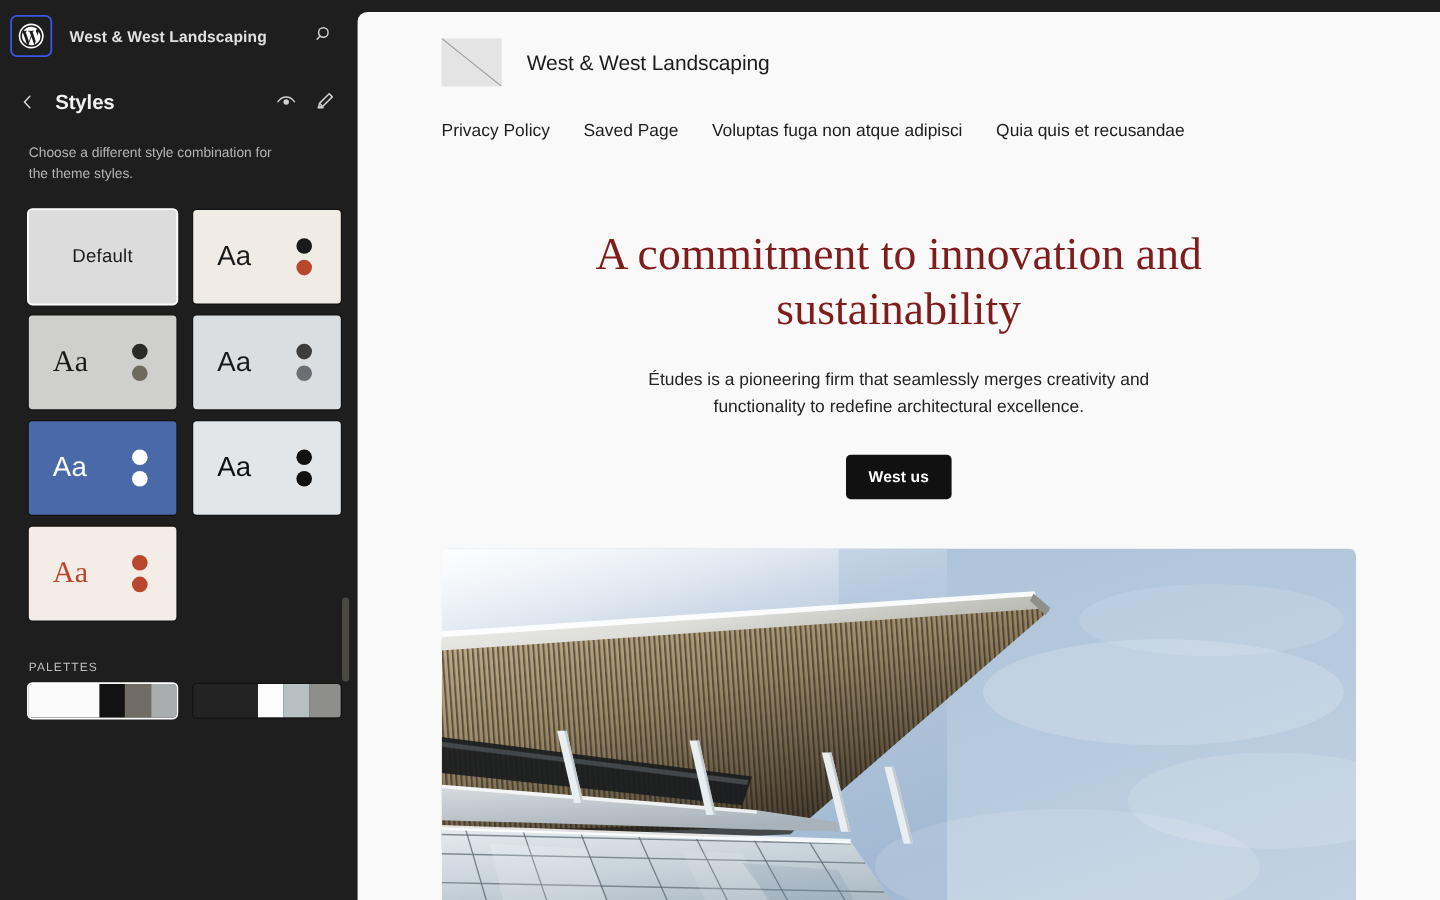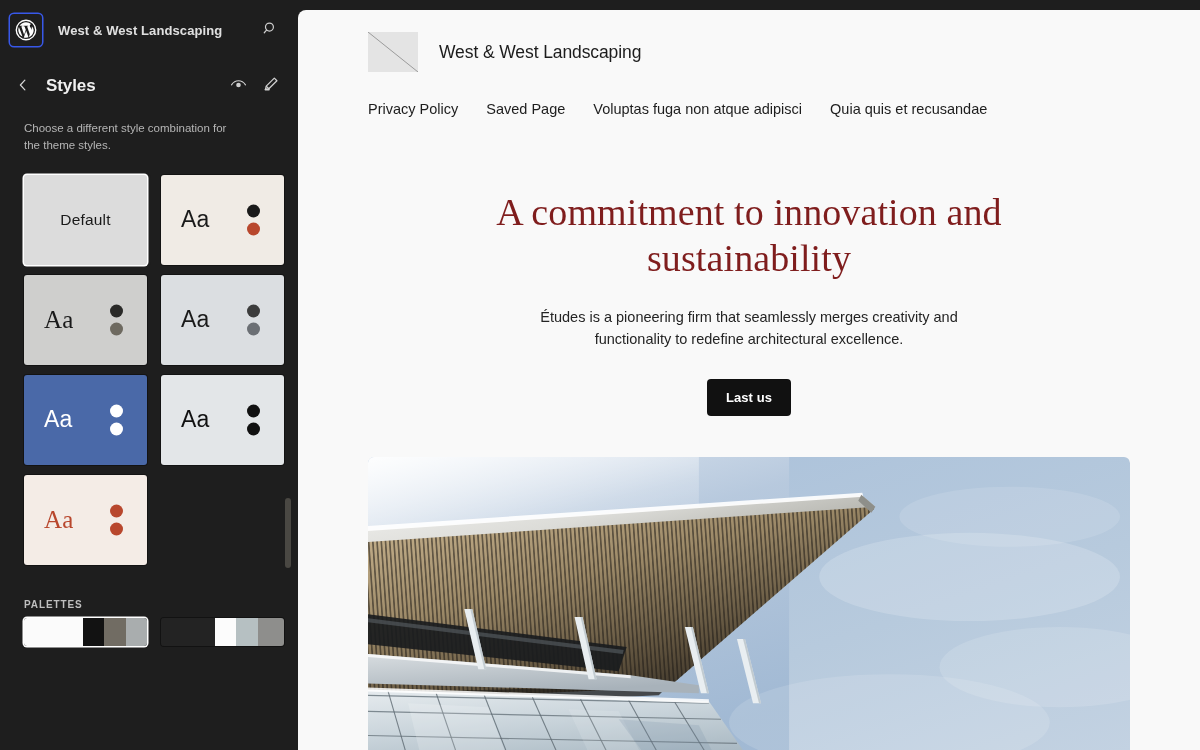--- a/index.html
+++ b/index.html
@@ -109,21 +109,21 @@
   }
 
   
   .variations {
     display: grid;
     grid-template-columns: 123px 123px;
     gap: 10px 14px;
     padding: 0 24px;
   }
   .variation {
-    height: 90px;
+    height: 78px;
     border-radius: 3px;
     position: relative;
     overflow: hidden;
     cursor: pointer;
     display: flex; align-items: center;
     box-shadow: 0 0 0 1px rgba(0,0,0,.35);
   }
   .variation.selected {
     box-shadow: 0 0 0 1.5px #ffffff, 0 0 0 3.5px #1e1e1e;
   }
@@ -149,21 +149,21 @@
     transform: translateY(-50%);
     display: flex; flex-direction: column; gap: 5px;
   }
   .dot { width: 13px; height: 13px; border-radius: 50%; }
 
   
   .palettes-wrap { padding: 34px 24px 0 24px; }
   .section-label {
     color: #bfbfbf;
     font-size: 10px;
-    font-weight: 700;
+    font-weight: 400;
     letter-spacing: .9px;
     text-transform: uppercase;
     margin-bottom: 8px;
   }
   .palette-grid {
     display: grid;
     grid-template-columns: 123px 123px;
     gap: 14px;
   }
   .palette {
@@ -434,21 +434,21 @@
         <nav class="site-nav">
             <a class="nav-link">Privacy Policy</a>
             <a class="nav-link">Saved Page</a>
             <a class="nav-link">Voluptas fuga non atque adipisci</a>
             <a class="nav-link">Quia quis et recusandae</a>
           </nav>
 
         <div class="hero">
           <h1 class="hero-title">A commitment to innovation and sustainability</h1>
           <p class="hero-sub">Études is a pioneering firm that seamlessly merges creativity and functionality to redefine architectural excellence.</p>
-          <button class="hero-btn">Last us</button>
+          <button class="hero-btn">West us</button>
         </div>
 
         <div class="hero-image">
           <svg viewBox="0 0 760 320" preserveAspectRatio="xMidYMid slice" aria-hidden="true">
             <defs>
               <linearGradient id="sky" x1="0" y1="0" x2="0.35" y2="1">
                 <stop offset="0%" stop-color="#e8eef5"></stop>
                 <stop offset="38%" stop-color="#b9cade"></stop>
                 <stop offset="100%" stop-color="#9db6d2"></stop>
               </linearGradient>

